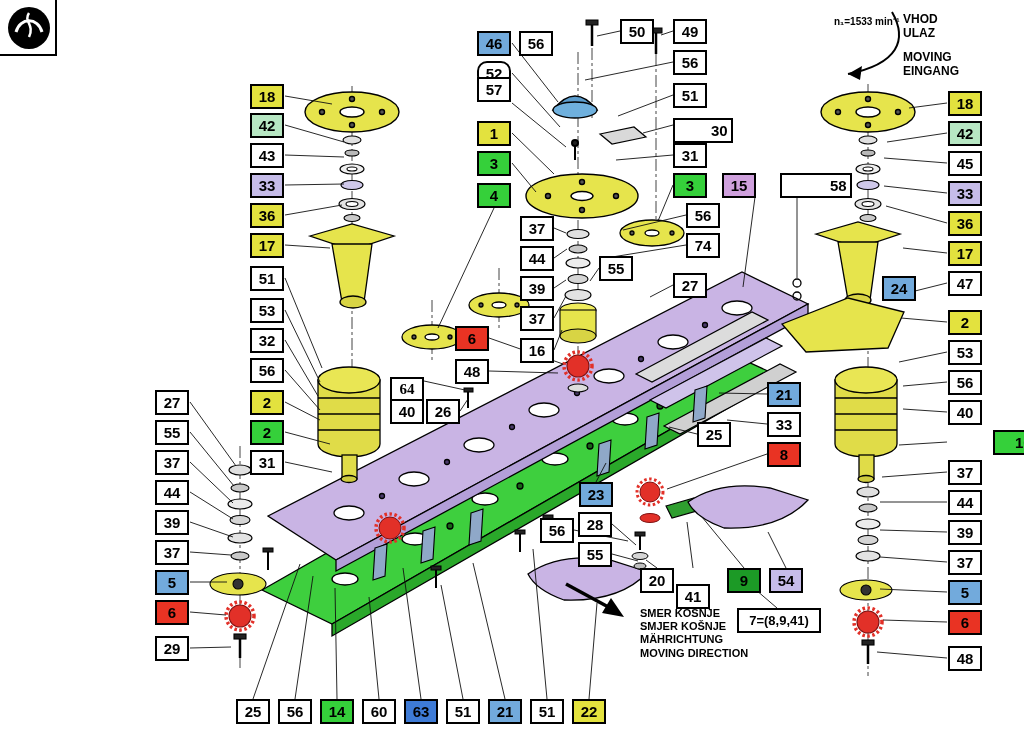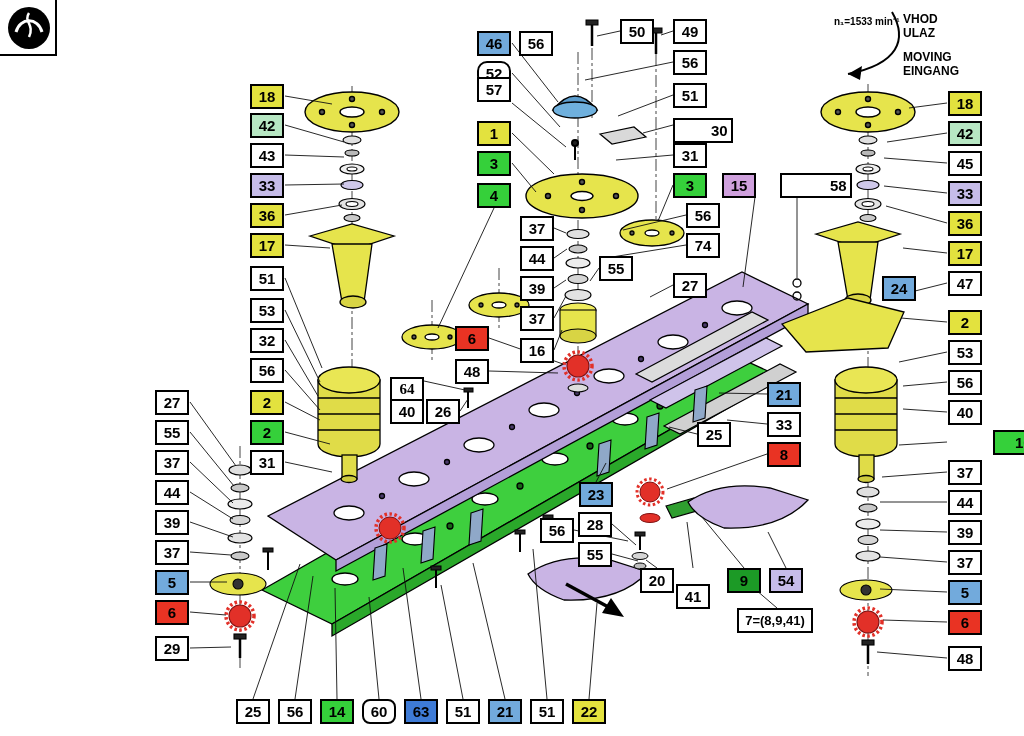--- a/index.html
+++ b/index.html
@@ -399,20 +399,26 @@
 
 <div class="ann" style="left:903px;top:12px">
   <div>VHOD</div>
   <div>ULAZ</div>
 </div>
 <div class="ann" style="left:903px;top:50px">
   <div>MOVING</div>
   <div>EINGANG</div>
 </div>
 <div class="ann" style="left:834px;top:16px;font-size:10px">n₁=1533 min⁻¹</div>
+<div class="ann" style="left:640px;top:607px;font-size:11px">
+  <div>SMER KOŠNJE</div>
+  <div>SMJER KOŠNJE</div>
+  <div>MÄHRICHTUNG</div>
+  <div>MOVING DIRECTION</div>
+</div>
 
 <div id="labels">
       <div class="plabel c-w" style="left: 155px; top: 390px;">27</div>
       <div class="plabel c-w" style="left: 155px; top: 420px;">55</div>
       <div class="plabel c-w" style="left: 155px; top: 450px;">37</div>
       <div class="plabel c-w" style="left: 155px; top: 480px;">44</div>
       <div class="plabel c-w" style="left: 155px; top: 510px;">39</div>
       <div class="plabel c-w" style="left: 155px; top: 540px;">37</div>
       <div class="plabel c-b" style="left: 155px; top: 570px;">5</div>
       <div class="plabel c-r" style="left: 155px; top: 600px;">6</div>
@@ -465,21 +471,21 @@
       <div class="plabel c-w" style="left: 697px; top: 422px;">25</div>
       <div class="plabel c-r" style="left: 767px; top: 442px;">8</div>
       <div class="plabel c-b" style="left: 579px; top: 482px;">23</div>
       <div class="plabel c-w" style="left: 540px; top: 518px;">56</div>
       <div class="plabel c-w" style="left: 578px; top: 512px;">28</div>
       <div class="plabel c-w" style="left: 578px; top: 542px;">55</div>
       <div class="plabel c-w" style="left: 640px; top: 568px;">20</div>
       <div class="plabel c-w" style="left: 676px; top: 568px; margin-top: 16px;">41</div>
       <div class="plabel c-dg" style="left: 727px; top: 568px;">9</div>
       <div class="plabel c-lv" style="left: 769px; top: 568px;">54</div>
-      <div class="plabel c-w" style="left: 737px; top: 608px; width: 76px; font-size: 13px;">7=(8,9,41)</div>
+      <div class="plabel c-w" style="left: 737px; top: 608px; width: 84px; font-size: 13px;">7=(8,9,41)</div>
       <div class="plabel c-y" style="left: 948px; top: 91px;">18</div>
       <div class="plabel c-pg" style="left: 948px; top: 121px;">42</div>
       <div class="plabel c-w" style="left: 948px; top: 151px;">45</div>
       <div class="plabel c-lv" style="left: 948px; top: 181px;">33</div>
       <div class="plabel c-y" style="left: 948px; top: 211px;">36</div>
       <div class="plabel c-y" style="left: 948px; top: 241px;">17</div>
       <div class="plabel c-w" style="left: 948px; top: 271px;">47</div>
       <div class="plabel c-b" style="left: 882px; top: 276px;">24</div>
       <div class="plabel c-y" style="left: 948px; top: 310px;">2</div>
       <div class="plabel c-w" style="left: 948px; top: 340px;">53</div>
@@ -489,21 +495,21 @@
       <div class="plabel c-w" style="left: 948px; top: 460px;">37</div>
       <div class="plabel c-w" style="left: 948px; top: 490px;">44</div>
       <div class="plabel c-w" style="left: 948px; top: 520px;">39</div>
       <div class="plabel c-w" style="left: 948px; top: 550px;">37</div>
       <div class="plabel c-b" style="left: 948px; top: 580px;">5</div>
       <div class="plabel c-r" style="left: 948px; top: 610px;">6</div>
       <div class="plabel c-w" style="left: 948px; top: 646px;">48</div>
       <div class="plabel c-w" style="left: 236px; top: 699px;">25</div>
       <div class="plabel c-w" style="left: 278px; top: 699px;">56</div>
       <div class="plabel c-g" style="left: 320px; top: 699px;">14</div>
-      <div class="plabel c-w" style="left: 362px; top: 699px; border-radius: 8px;">60</div>
+      <div class="plabel c-w" style="left: 362px; top: 699px;">60</div>
       <div class="plabel c-db" style="left: 404px; top: 699px;">63</div>
       <div class="plabel c-w" style="left: 446px; top: 699px;">51</div>
       <div class="plabel c-b" style="left: 488px; top: 699px;">21</div>
       <div class="plabel c-w" style="left: 530px; top: 699px;">51</div>
       <div class="plabel c-y" style="left: 572px; top: 699px;">22</div>
     </div>
 
 </div>
 
 </body></html>

